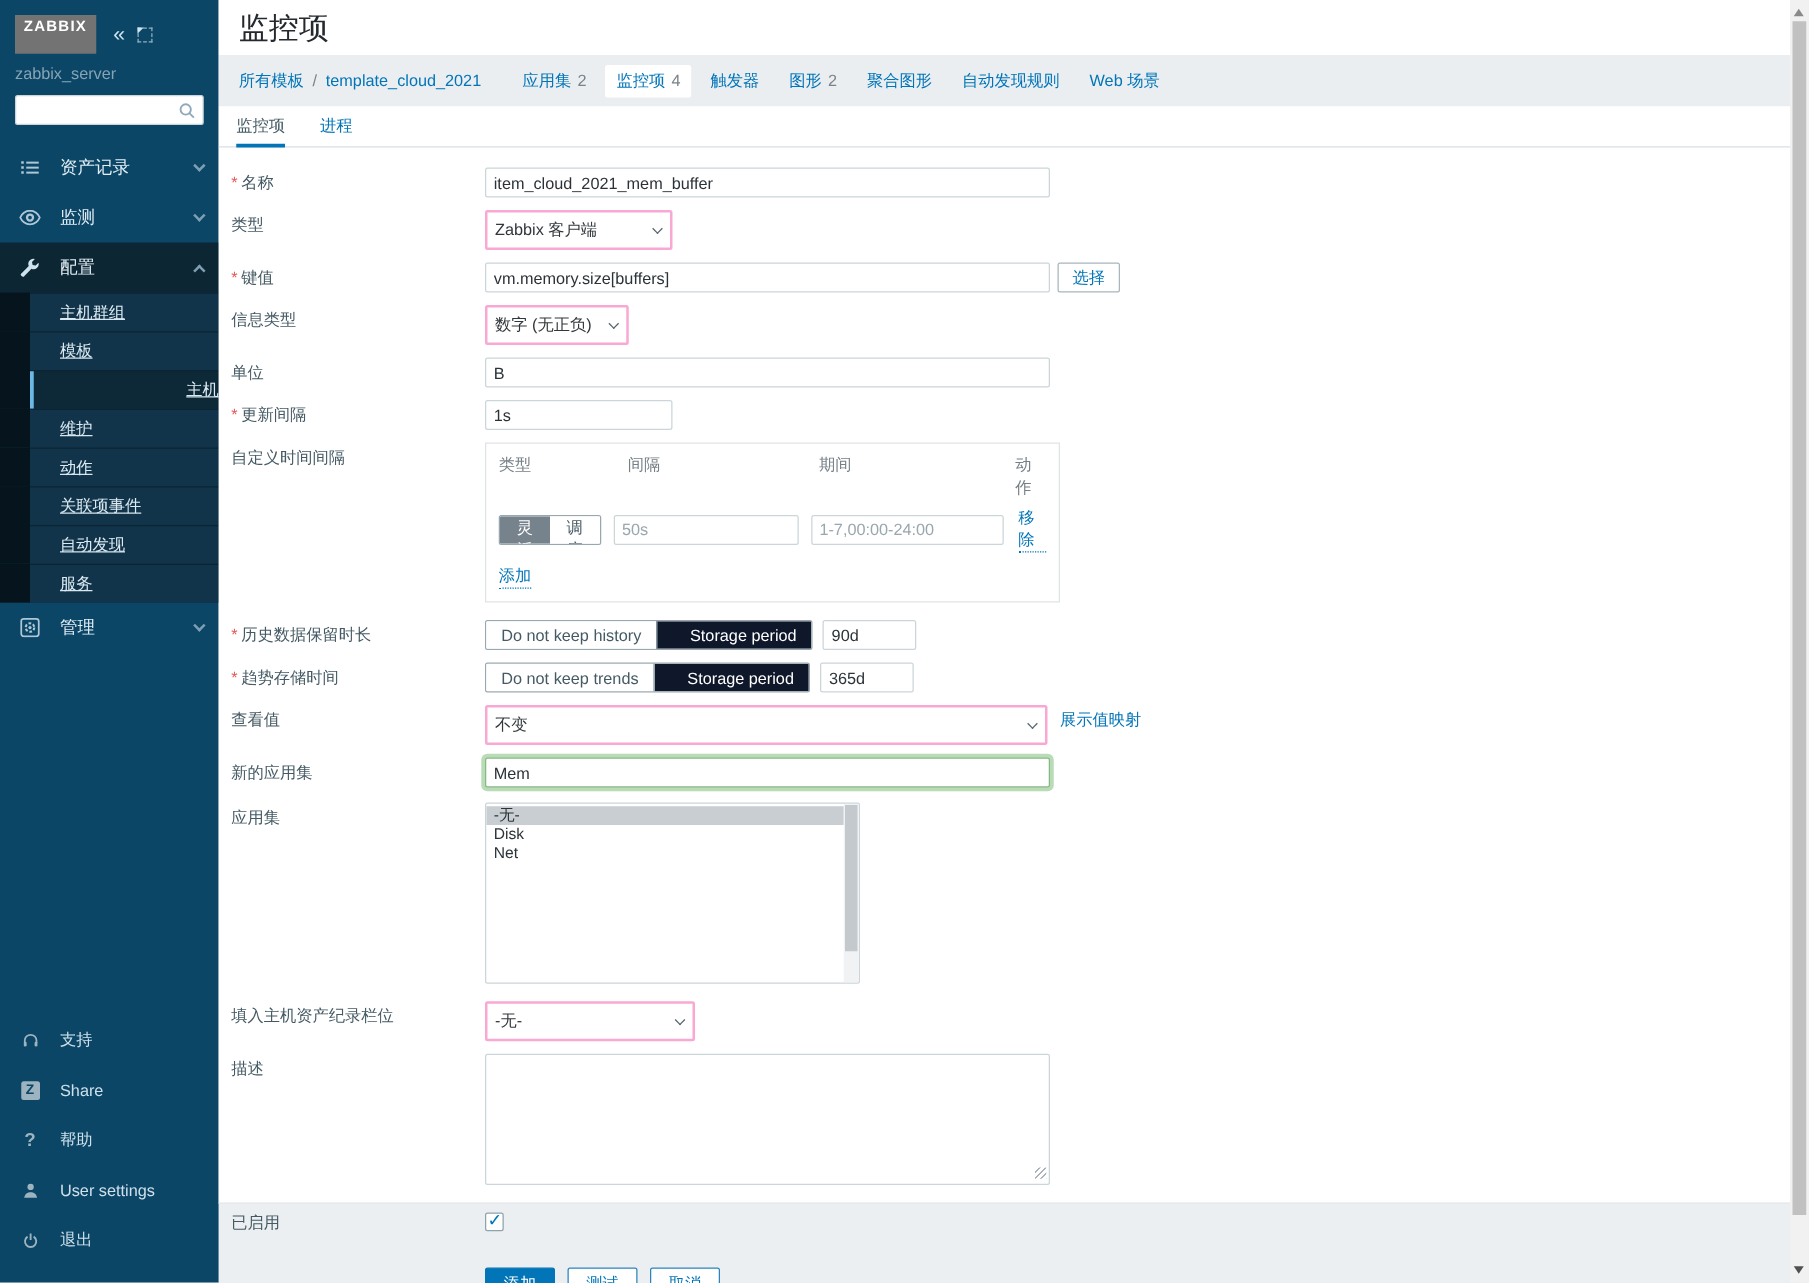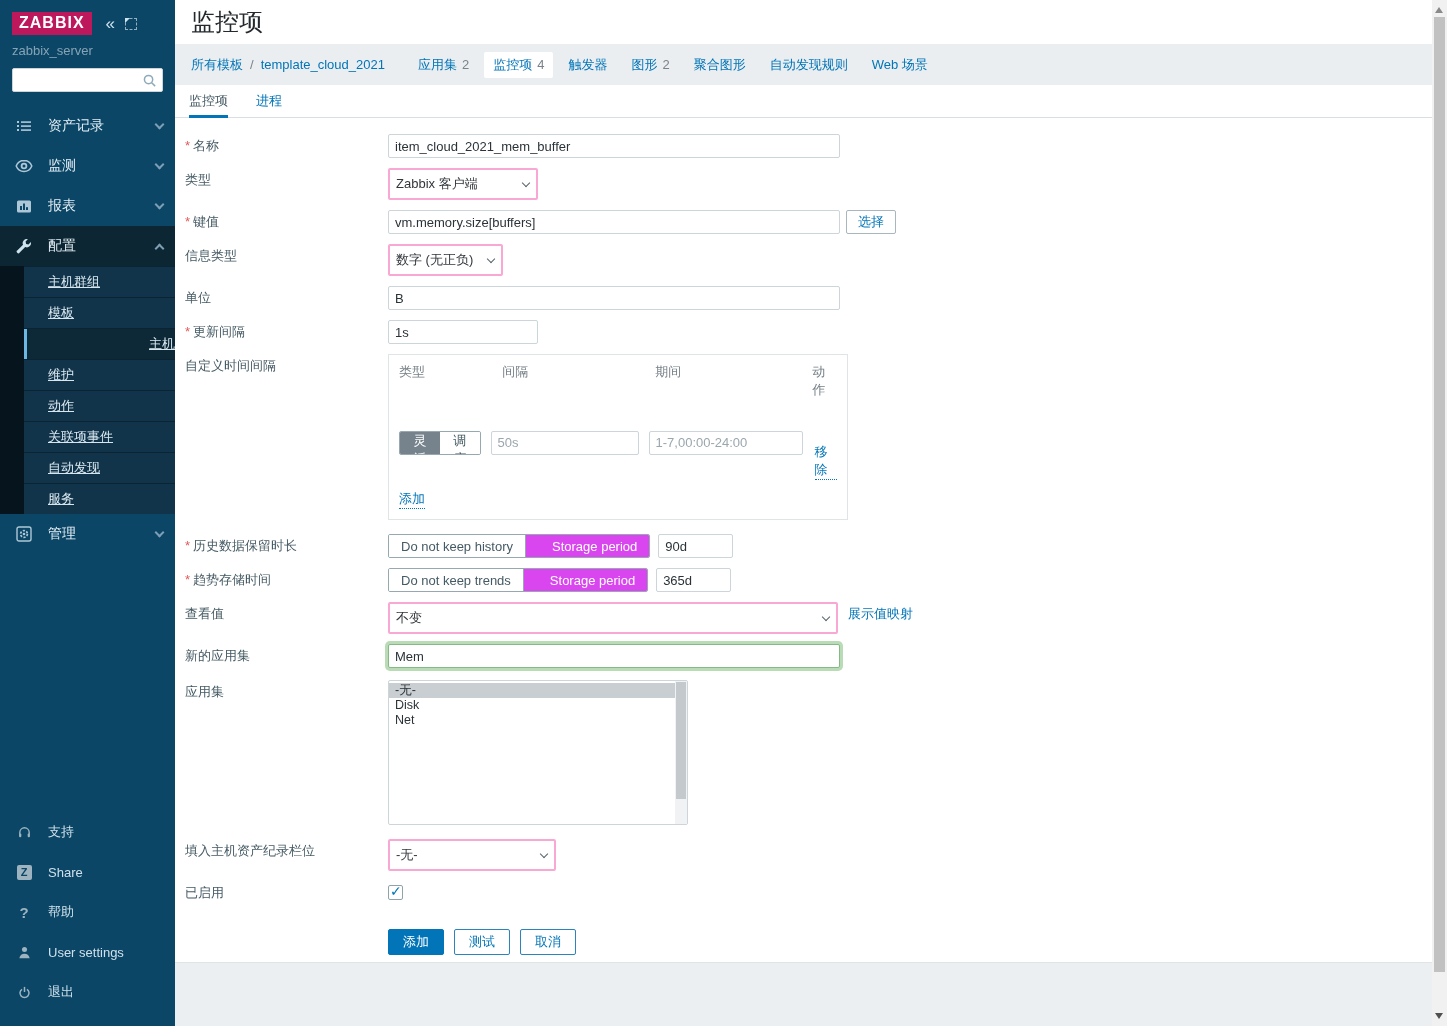--- a/index.html
+++ b/index.html
@@ -2,21 +2,21 @@
 <html><head>
 <meta charset="utf-8">
 <style>
   * { margin:0; padding:0; box-sizing:border-box; }
   html,body { width:1447px; height:1026px; overflow:hidden; }
   body { font-family:"Liberation Sans","DejaVu Sans",sans-serif; font-size:13px; color:#32373b; background:#ebeff2; }
 
   
   .sidebar { position:absolute; left:0; top:0; width:175px; height:1026px; background:#0b4666; color:#d6e5ee; display:flex; flex-direction:column; }
   .logo-row { display:flex; align-items:center; padding:12px 10px 0 12px; }
-  .logo { background:#be185d; color:#fff; font-weight:bold; font-size:16px; letter-spacing:1px; padding:2px 7px 3px; }
+  .logo { background:#737373; color:#fff; font-weight:bold; font-size:12px; letter-spacing:1px; padding:2px 7px 15px; }
   .collapse-ic { margin-left:14px; color:#cfe3ee; font-size:17px; line-height:1; cursor:pointer; }
   .kiosk-ic { margin-left:10px; width:12px; height:12px; border:1px dashed #93afc0; position:relative; cursor:pointer; }
   .kiosk-ic::before { content:""; position:absolute; left:-1px; top:-1px; border-left:5px solid #cfe3ee; border-bottom:5px solid transparent; }
   .server-name { padding:8px 12px 10px; color:#86a4b6; font-size:13px; }
   .side-search { margin:0 12px 14px; position:relative; }
   .side-search input { width:151px; height:26px; background:#0a2331; border:1px solid #08202d; border-radius:3px; color:#cfe3ee; padding:0 26px 0 7px; font-size:13px; outline:none; }
   .side-search .mag { position:absolute; right:6px; top:5px; color:#8ea9b9; }
 
   .nav-item { display:flex; align-items:center; height:40px; padding:0 12px 0 14px; cursor:pointer; color:#e3eef5; }
   .nav-item .nav-ico { width:20px; height:16px; margin-right:14px; color:#aec7d6; flex:none; display:inline-flex; align-items:center; justify-content:center; }
@@ -75,27 +75,27 @@
 
   .ibox { border:1px solid #dfe4e7; width:460px; padding:8px 10px 10px; }
   .ibox-head { display:flex; color:#768087; margin-bottom:6px; }
   .ih-type { width:108px; } .ih-int { width:160px; } .ih-per { width:164px; } .ih-act { }
   .ibox-row { display:flex; align-items:center; }
   .seg { display:flex; border:1px solid #98a8b0; border-radius:2px; overflow:hidden; }
   .seg button { height:22px; border:none; background:#fff; color:#455a64; padding:0 10px; font-size:13px; cursor:pointer; font-family:inherit; }
   .seg button.on { background:#76838c; color:#fff; }
   .ibox-row .int-in { width:148px; margin-left:10px; }
   .ibox-row .per-in { width:154px; margin-left:10px; }
-  .link-dotted { color:#0275b8; text-decoration:none; border-bottom:1px dotted #0275b8; cursor:pointer;margin-top:38px; }
+  .link-dotted { color:#0275b8; text-decoration:none; border-bottom:1px dotted #0275b8; cursor:pointer; }
   .ibox-add { display:inline-block; margin-top:10px; }
   .ibox-row .rm { margin-left:12px; }
 
   .seg2 { display:flex; border-radius:2px; overflow:hidden; border:1px solid #98a8b0; margin-right:8px; }
   .seg2 button { height:22px; border:none; background:#fff; color:#455a64; padding:0 12px; font-size:13px; cursor:pointer; font-family:inherit; }
-  .seg2 button.on { background:#d946ef; color:#fff;padding-left:26px; }
+  .seg2 button.on { background:#0f172a; color:#fff;padding-left:26px; }
   .seg2 button + button { border-left:1px solid #98a8b0; }
 
   .maplink { color:#0275b8; margin-left:10px; line-height:24px; cursor:pointer; text-decoration:none; }
   .newapp input { border:1px solid #86b988; box-shadow:0 0 0 3px #b9dcb6; }
 
   .listbox { width:300px; height:145px; border:1px solid #ccd5d9; border-radius:2px; background:#fff; position:relative; overflow:hidden; }
   .listbox .opts { position:absolute; left:0; top:0; right:12px; bottom:0; padding:2px 0; }
   .lopt { padding:0 6px; line-height:15px; font-size:12.5px; cursor:pointer; color:#2b3338; }
   .lopt.sel { background:#c9ced3; }
   .lb-scroll { position:absolute; right:0; top:0; bottom:0; width:12px; background:#f0f2f4; }
@@ -157,32 +157,20 @@
     <span class="nav-ico">
       <svg width="18" height="14" viewBox="0 0 18 14">
           <path d="M9 1.5C5.3 1.5 2.3 4.3 1.2 7c1.1 2.7 4.1 5.5 7.8 5.5s6.7-2.8 7.8-5.5C15.7 4.3 12.7 1.5 9 1.5z" fill="none" stroke="currentColor" stroke-width="1.5"></path>
           <circle cx="9" cy="7" r="2.4" fill="none" stroke="currentColor" stroke-width="1.8"></circle>
         </svg>
     </span>
     <span class="nav-label">监测</span>
     <span class="chev"></span>
   </div>
 
-  <div class="nav-item">
-    <span class="nav-ico">
-      <svg width="16" height="15" viewBox="0 0 16 15">
-          <rect x="1" y="1.5" width="14" height="12" rx="1.5" fill="currentColor"></rect>
-          <rect x="4" y="7" width="2" height="4" fill="#0b4666"></rect>
-          <rect x="7" y="4.5" width="2" height="6.5" fill="#0b4666"></rect>
-          <rect x="10" y="8.2" width="2" height="2.8" fill="#0b4666"></rect>
-        </svg>
-    </span>
-    <span class="nav-label">报表</span>
-    <span class="chev"></span>
-  </div>
 
   <div class="section-open">
     <div class="nav-item">
       <span class="nav-ico" style="color:#cfe3ee;">
         <svg width="16" height="16" viewBox="0 0 16 16">
             <path d="M14.8 4.1a4.1 4.1 0 0 1-5.6 4.9l-5.5 5.5a1.6 1.6 0 1 1-2.2-2.2l5.5-5.5A4.1 4.1 0 0 1 11.9 1.2L9.6 3.5l.5 2.4 2.4.5 2.3-2.3z" fill="currentColor"></path>
           </svg>
       </span>
       <span class="nav-label">配置</span>
       <span class="chev up"></span>
@@ -446,20 +434,26 @@
       <div class="frow">
         <div class="flabel">填入主机资产纪录栏位</div>
         <div class="fctrl">
           <div class="fakesel" style="width:168px;">
             <span class="seltext">-无-</span>
             <span class="selchev"></span>
           </div>
         </div>
       </div>
 
+      <div class="frow" style="margin-bottom:18px;">
+        <div class="flabel">描述</div>
+        <div class="fctrl ta-wrap">
+          <textarea class="desc" style=""></textarea>
+        </div>
+      </div>
 
       <div class="frow">
         <div class="flabel">已启用</div>
         <div class="fctrl">
             <span class="cb checked"></span>
           </div>
       </div>
 
       <div class="frow">
         <div class="flabel"></div>

